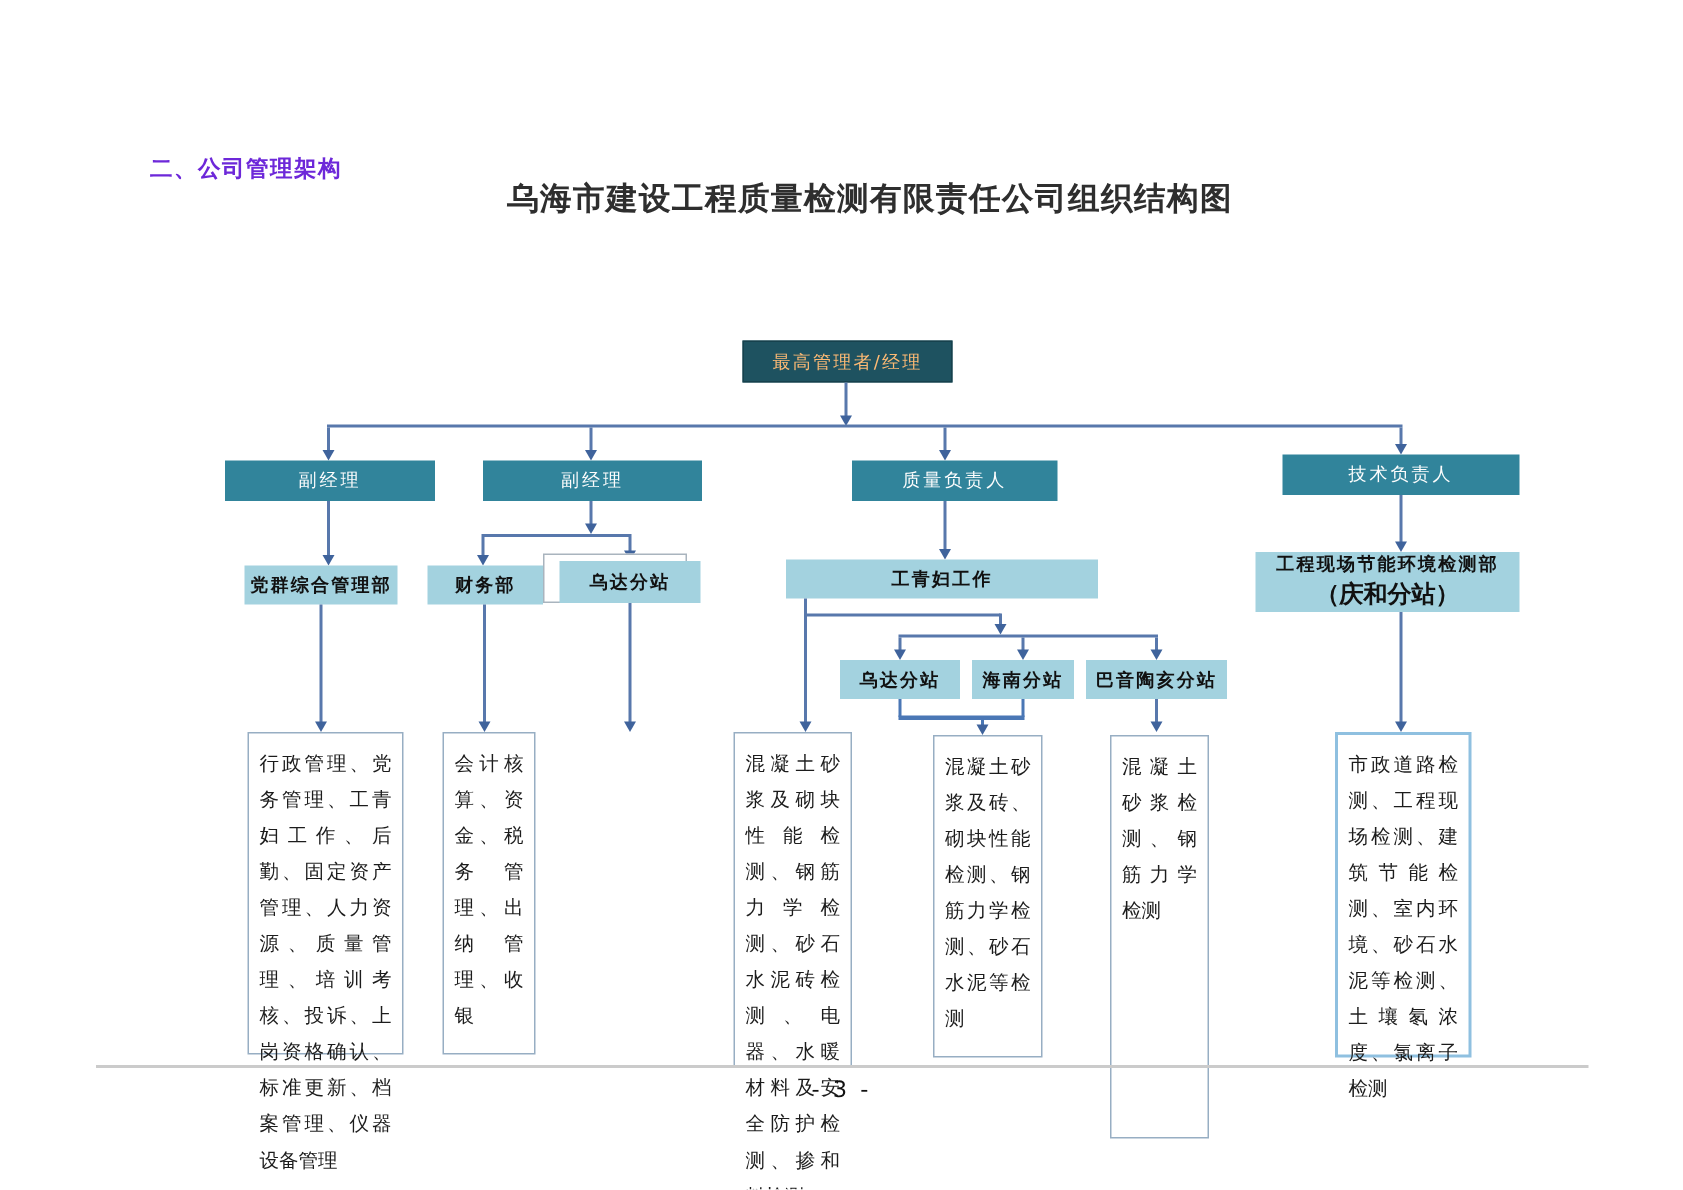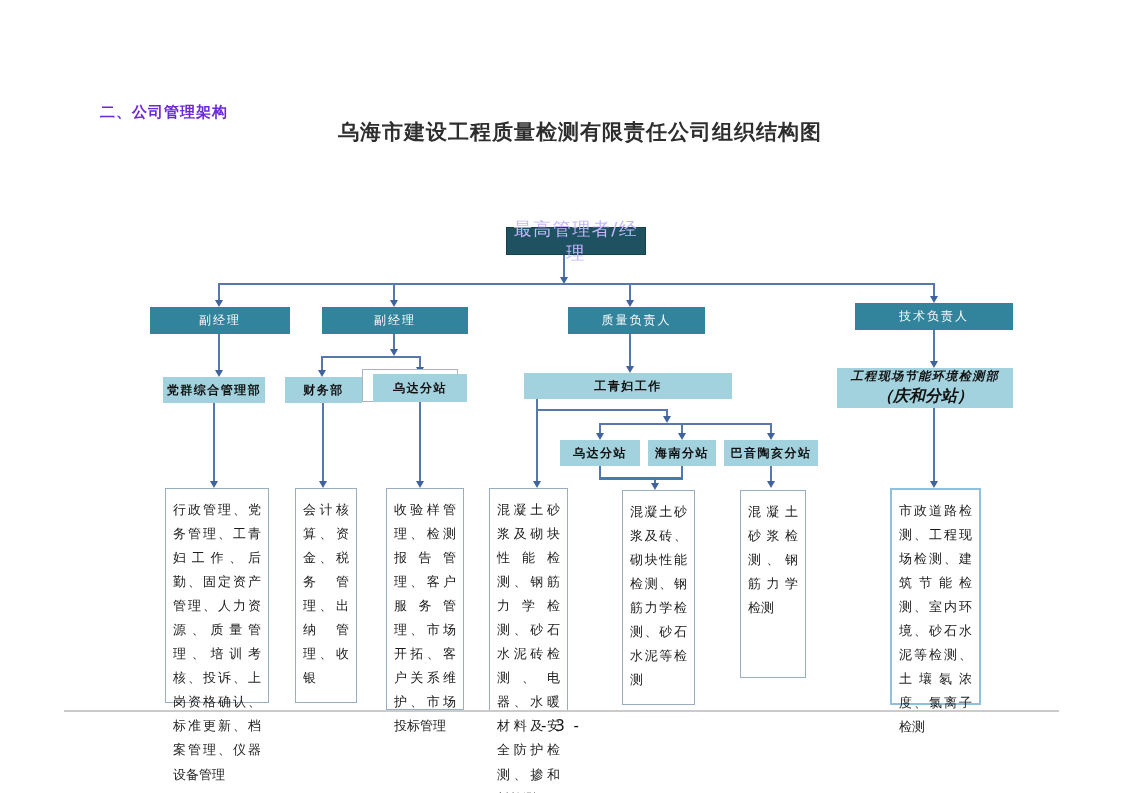--- a/index.html
+++ b/index.html
@@ -1,21 +1,21 @@
 <!DOCTYPE html>
 <html><head>
 <meta charset="utf-8">
 <style>
   html,body{margin:0;padding:0;background:#fff;}
   body{font-family:"DejaVu Sans","Liberation Sans",sans-serif;}
   #page{position:relative;width:1122px;height:793px;background:#ffffff;overflow:hidden;margin:0 auto;}
   .heading{position:absolute;left:100px;top:103px;font-size:15px;font-weight:bold;color:#6d28d9;letter-spacing:1px;}
   .title{position:absolute;left:230px;top:118px;width:700px;text-align:center;font-size:21px;font-weight:bold;color:#2e2e2e;letter-spacing:1px;}
   .node{position:absolute;display:flex;align-items:center;justify-content:center;text-align:center;box-sizing:border-box;}
-  .node-dark{background:#1E5260;color:#c4b5fd;font-size:18px;letter-spacing:1.5px;border:1px solid #16414d;margin-left:11px;}
+  .node-dark{background:#1E5260;color:#fdba74;font-size:12px;letter-spacing:1.5px;border:1px solid #16414d;}
   .node-mid{background:#31849B;color:#fdfdfd;font-size:12px;letter-spacing:2px;}
   .node-light{background:#A3D2DF;color:#111;font-size:12px;font-weight:600;letter-spacing:1.5px;}
   .node-ghost{position:absolute;background:#ffffff;border:1px solid #a9b4be;box-sizing:border-box;}
   .dept2line{flex-direction:column;line-height:1.4;}
   .dept2line .sub{font-size:16px;font-weight:600;letter-spacing:0;}
   .detail{position:absolute;background:#fff;border:1px solid #97aec3;box-sizing:border-box;
           padding:9px 7px;font-size:13px;line-height:1.85;color:#1c1c1c;text-align:justify;}
   .detail-blue{border:2px solid #8fc0e0;}
   .vl{position:absolute;width:2px;background:#5878AC;}
   .hl{position:absolute;height:2px;background:#5878AC;}
@@ -66,21 +66,21 @@
   <div class="ar" style="left:626px;top:366px;"></div>
 
   <div class="vl" style="left:933px;top:330px;height:32px;"></div>
   <div class="ar" style="left:930px;top:361px;"></div>
 
   <div class="node node-light" style="left:163px;top:377px;width:102px;height:26px;">党群综合管理部</div>
   <div class="node node-light" style="left:285px;top:377px;width:77px;height:26px;">财务部</div>
   <div class="node-ghost" style="left:362px;top:369px;width:96px;height:33px;"></div>
   <div class="node node-light" style="left:373px;top:374px;width:94px;height:28px;">乌达分站</div>
   <div class="node node-light" style="left:524px;top:373px;width:208px;height:26px;">工青妇工作</div>
-  <div class="node node-light dept2line" style="left:837px;top:368px;width:176px;height:40px;font-style:italic;">
+  <div class="node node-light dept2line" style="left:837px;top:368px;width:176px;height:40px;">
     <span>工程现场节能环境检测部</span>
     <span class="sub">（庆和分站）</span>
   </div>
 
   <div class="vl" style="left:536px;top:399px;height:83px;"></div>
   <div class="ar" style="left:533px;top:481px;"></div>
   <div class="hl" style="left:537px;top:409px;width:130px;"></div>
   <div class="vl" style="left:666px;top:409px;height:8px;"></div>
   <div class="ar" style="left:663px;top:416px;"></div>
   <div class="hl" style="left:599px;top:423px;width:173px;"></div>
@@ -109,22 +109,21 @@
 
   <div class="vl" style="left:213px;top:403px;height:79px;"></div>
   <div class="ar" style="left:210px;top:481px;"></div>
   <div class="vl" style="left:322px;top:403px;height:79px;"></div>
   <div class="ar" style="left:319px;top:481px;"></div>
   <div class="vl" style="left:419px;top:402px;height:80px;"></div>
   <div class="ar" style="left:416px;top:481px;"></div>
 
   <div class="detail" style="left:165px;top:488px;width:104px;height:215px;">行政管理、党务管理、工青妇工作、后勤、固定资产管理、人力资源、质量管理、培训考核、投诉、上岗资格确认、标准更新、档案管理、仪器设备管理</div>
   <div class="detail" style="left:295px;top:488px;width:62px;height:215px;">会计核算、资金、税务管理、出纳管理、收银</div>
-  <div class="detail" style="left:386px;top:488px;width:78px;height:222px;">收验样管理、检测报告管理、客户服务管理、市场开拓、客户关系维护、市场投标管理</div>
   <div class="detail" style="left:489px;top:488px;width:79px;height:224px;">混凝土砂浆及砌块性能检测、钢筋力学检测、砂石水泥砖检测、电器、水暖材料及安全防护检测、掺和料检测</div>
   <div class="detail" style="left:622px;top:490px;width:73px;height:215px;">混凝土砂浆及砖、砌块性能检测、钢筋力学检测、砂石水泥等检测</div>
-  <div class="detail" style="left:740px;top:490px;width:66px;height:188px;">混凝土砂浆检测、钢筋力学检测</div>
+  <div class="detail" style="left:740px;top:490px;width:66px;height:269px;">混凝土砂浆检测、钢筋力学检测</div>
   <div class="detail detail-blue" style="left:890px;top:488px;width:91px;height:217px;">市政道路检测、工程现场检测、建筑节能检测、室内环境、砂石水泥等检测、土壤氡浓度、氯离子检测</div>
 
   <div class="footer-line"></div>
   <div class="page-num">- 3 -</div>
 
 </div>
 
 </body></html>

